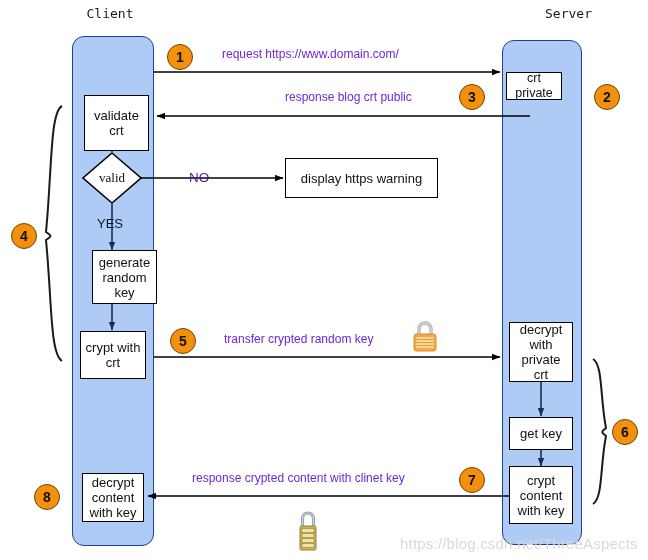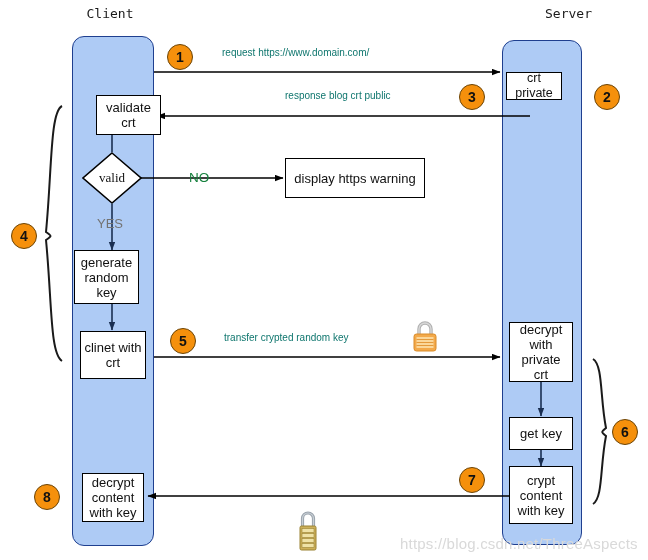--- a/index.html
+++ b/index.html
@@ -59,34 +59,34 @@
     left: 0; top: 0;
     width: 100%; height: 100%;
     display: flex;
     align-items: center;
     justify-content: center;
     font-size: 13px;
     color: #111111;
   }
   .msg-label {
     position: absolute;
-    font-size: 10px;
-    color: #0f766e;
+    font-size: 12px;
+    color: #6d28d9;
     white-space: nowrap;
   }
   .edge-label {
     position: absolute;
     font-size: 13.5px;
-    color: #15803d;
+    color: #4c1d95;
     white-space: nowrap;
   }
   .yes-label {
     position: absolute;
     font-size: 13px;
-    color: #737373;
+    color: #0f172a;
     white-space: nowrap;
   }
   .step-badge {
     position: absolute;
     width: 26px;
     height: 26px;
     border-radius: 50%;
     background: #f5900c;
     border: 1.2px solid #6b4406;
     color: #111111;
@@ -152,59 +152,60 @@
     <line x1="140" y1="178" x2="283" y2="178" stroke="#000" stroke-width="1.4" marker-end="url(#ah)"></line>
 
     <line x1="541" y1="382" x2="541" y2="416" stroke="#1a2f52" stroke-width="1.6" marker-end="url(#ahb)"></line>
     <line x1="541" y1="450" x2="541" y2="466" stroke="#1a2f52" stroke-width="1.6" marker-end="url(#ahb)"></line>
 
     <path d="M62,106 C50,112 52,170 46,232 C52,236 52,236 46,240 C52,302 50,354 62,361" fill="none" stroke="#1a1a1a" stroke-width="2"></path>
 
     <path d="M593,359 C603,365 600,398 606,428 C601,432 601,432 606,436 C600,466 603,498 593,504" fill="none" stroke="#1a1a1a" stroke-width="2"></path>
   </svg>
 
-  <div class="node" style="left:96px; top:95px; width:65px; height:40px;">validate
+  <div class="node" style="left:84px; top:95px; width:65px; height:56px;">validate
 crt</div>
 
   <div class="diamond-wrap" style="left:82px; top:152px; width:60px; height:52px;font-family:Liberation Serif, serif;">
     <svg width="60" height="52" viewBox="0 0 60 52">
       <polygon points="30,1 59,26 30,51 1,26" fill="#ffffff" stroke="#000000" stroke-width="1.5"></polygon>
     </svg>
     <div class="diamond-label">valid</div>
   </div>
 
-  <div class="node" style="left:74px; top:250px; width:65px; height:54px;">generate
+  <div class="node" style="left:92px; top:250px; width:65px; height:54px;">generate
 random
 key</div>
 
-  <div class="node" style="left:80px; top:331px; width:66px; height:48px;">clinet with
+  <div class="node" style="left:80px; top:331px; width:66px; height:48px;">crypt with
 crt</div>
 
   <div class="node" style="left:82px; top:473px; width:62px; height:49px;">decrypt
 content
 with key</div>
 
   <div class="node thin" style="left:506px; top:72px; width:56px; height:28px;">crt private</div>
 
   <div class="node" style="left:509px; top:322px; width:64px; height:60px;">decrypt
 with
 private
 crt</div>
 
   <div class="node" style="left:509px; top:417px; width:64px; height:33px;">get key</div>
 
   <div class="node" style="left:509px; top:466px; width:64px; height:58px;">crypt
 content
 with key</div>
 
-  <div class="node" style="left:285px; top:158px; width:140px; height:40px;">display https warning</div>
+  <div class="node" style="left:285px; top:158px; width:153px; height:40px;">display https warning</div>
 
   <div class="msg-label" style="left:222px; top:47px;">request https://www.domain.com/</div>
   <div class="msg-label" style="left:285px; top:90px;">response blog crt public</div>
   <div class="msg-label" style="left:224px; top:332px;">transfer crypted random key</div>
+  <div class="msg-label" style="left:192px; top:471px;">response crypted content with clinet key</div>
 
   <div class="edge-label" style="left:189px; top:170px;">NO</div>
   <div class="yes-label" style="left:97px; top:216px;">YES</div>
 
   <div class="step-badge" style="left:167px; top:44px;">1</div>
   <div class="step-badge" style="left:594px; top:84px;">2</div>
   <div class="step-badge" style="left:459px; top:84px;">3</div>
   <div class="step-badge" style="left:11px; top:223px;">4</div>
   <div class="step-badge" style="left:170px; top:328px;">5</div>
   <div class="step-badge" style="left:612px; top:419px;">6</div>

